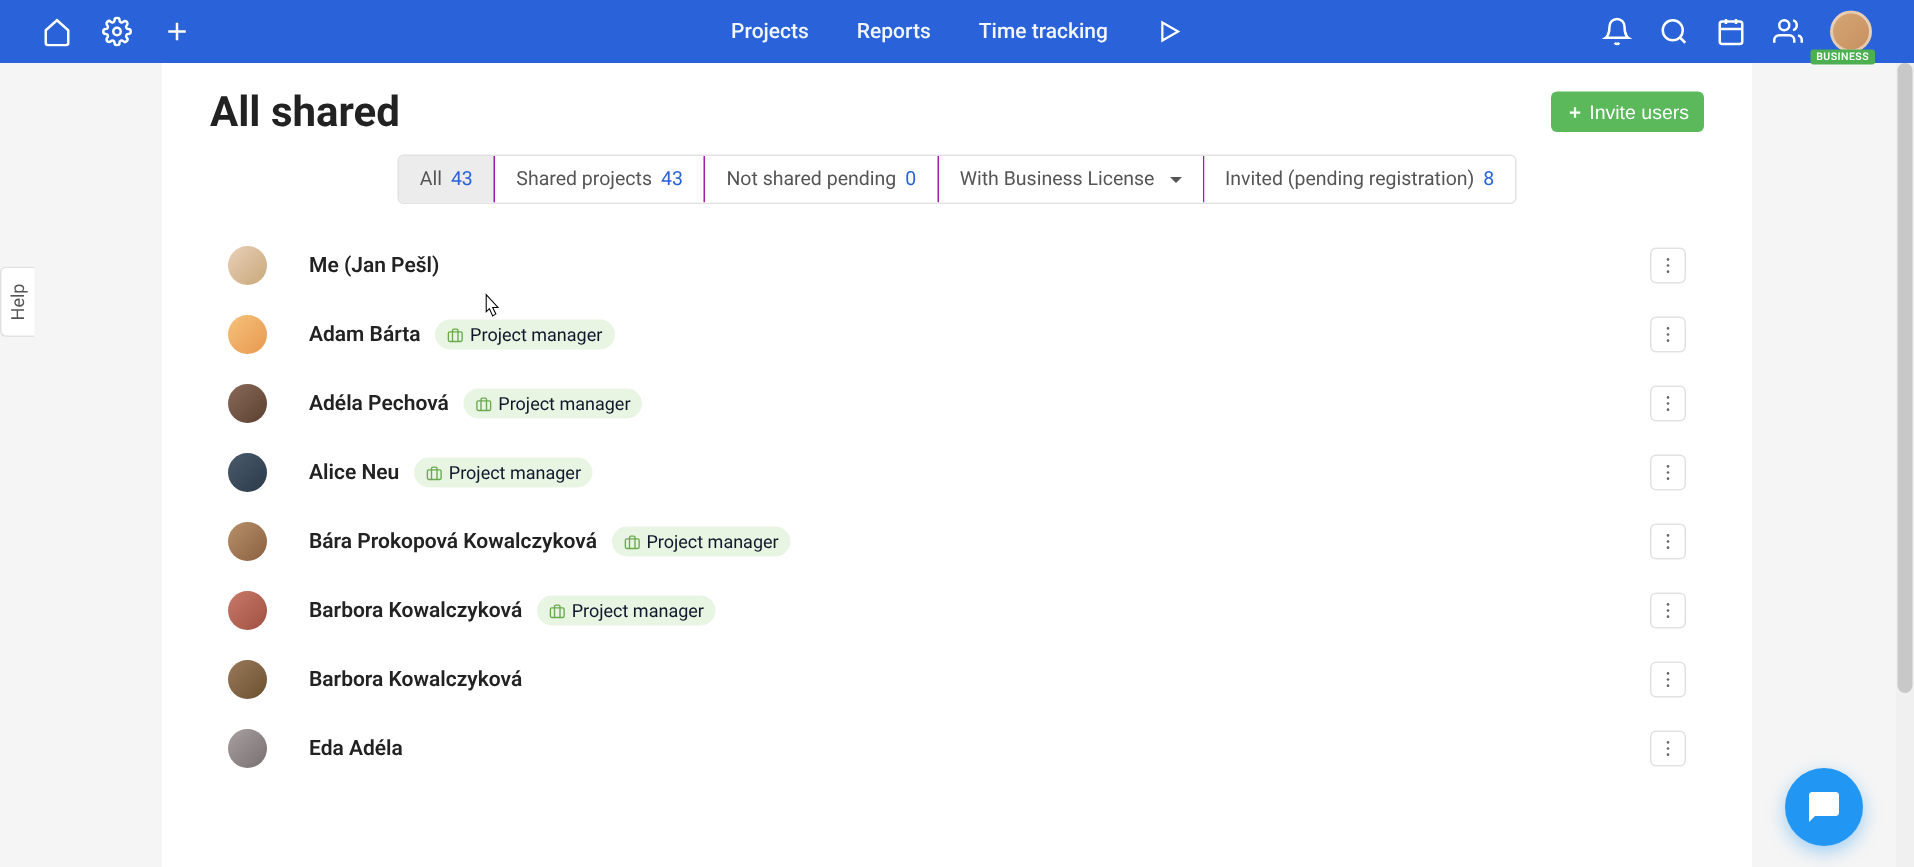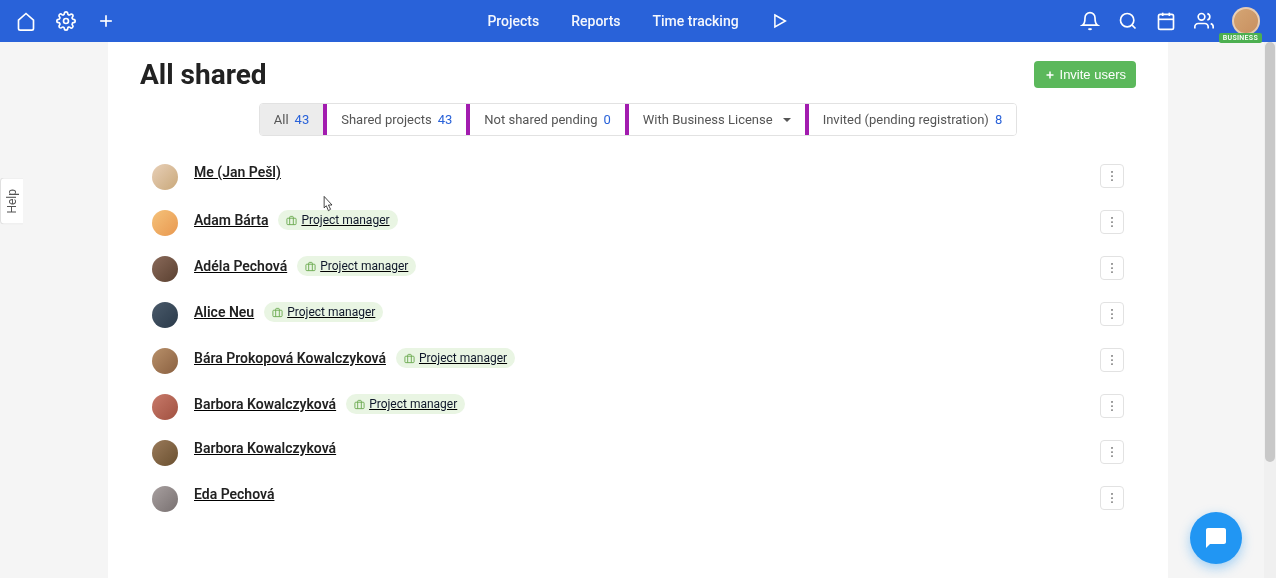--- a/index.html
+++ b/index.html
@@ -9,21 +9,21 @@
       width: 1276px;
       height: 578px;
       overflow: hidden;
       position: relative;
     }
     .topbar {
       background: #2962d9;
       height: 42px;
       display: flex;
       align-items: center;
-      padding: 0 16px;
+      padding: 0 28px;
       color: white;
       justify-content: space-between;
     }
     .topbar-left {
       display: flex;
       align-items: center;
       gap: 20px;
     }
     .topbar-center {
       display: flex;
@@ -146,21 +146,21 @@
       border: 1px solid #e2e2e2;
       border-radius: 4px;
       overflow: hidden;
       position: relative;
     }
     .filter-tab {
       padding: 8px 14px;
       font-size: 13px;
       color: #555;
       cursor: pointer;
-      border-right: 4px solid #a21caf;
+      border-right: 1px solid #a21caf;
       display: flex;
       align-items: center;
       gap: 6px;
       background: white;
     }
     .filter-tab:last-child {
       border-right: none;
       align-items: center;
     }
     .filter-tab.active {
@@ -175,24 +175,23 @@
       left: 318px;
       top: 195px;
       pointer-events: none;
       z-index: 100;
     }
     .user-list {
       padding: 0 0;
     }
     .user-row {
       display: flex;
-      align-items: flex-start;
+      align-items: center;
       padding: 10px 0;
-      gap: 16px;
-      text-decoration: underline;
+      gap: 28px;
     }
     .user-avatar {
       width: 26px;
       height: 26px;
       border-radius: 50%;
       margin-left: 12px;
       flex-shrink: 0;
     }
     .user-name {
       font-size: 14px;
@@ -505,21 +504,21 @@
             <svg width="14" height="14" viewBox="0 0 24 24" fill="#666">
               <circle cx="12" cy="5" r="1.5"></circle>
               <circle cx="12" cy="12" r="1.5"></circle>
               <circle cx="12" cy="19" r="1.5"></circle>
             </svg>
           </div>
         </div>
         <div class="user-row">
           <div class="user-avatar" style="background: linear-gradient(135deg, rgb(168, 160, 160), rgb(120, 112, 112));"></div>
           <div style="display: flex; align-items: center;">
-            <span class="user-name">Eda Pechová</span>
+            <span class="user-name">Eda Adéla</span>
           </div>
           <div class="kebab">
             <svg width="14" height="14" viewBox="0 0 24 24" fill="#666">
               <circle cx="12" cy="5" r="1.5"></circle>
               <circle cx="12" cy="12" r="1.5"></circle>
               <circle cx="12" cy="19" r="1.5"></circle>
             </svg>
           </div>
         </div>
       </div>

